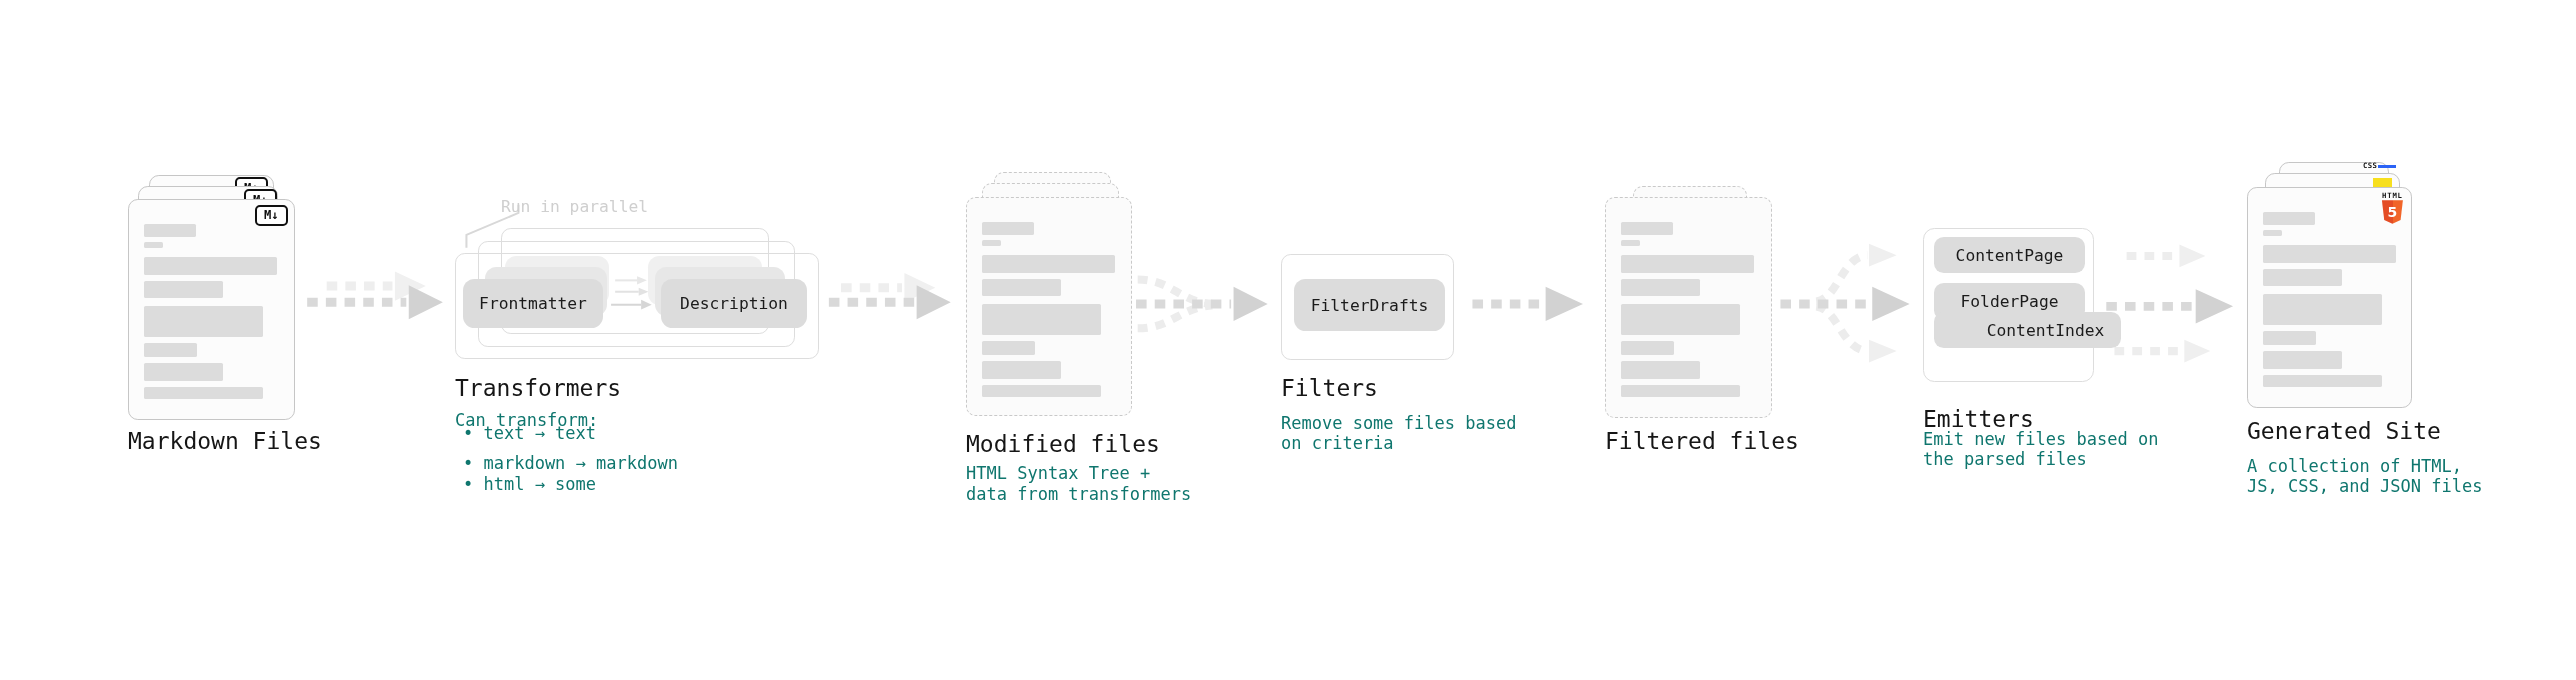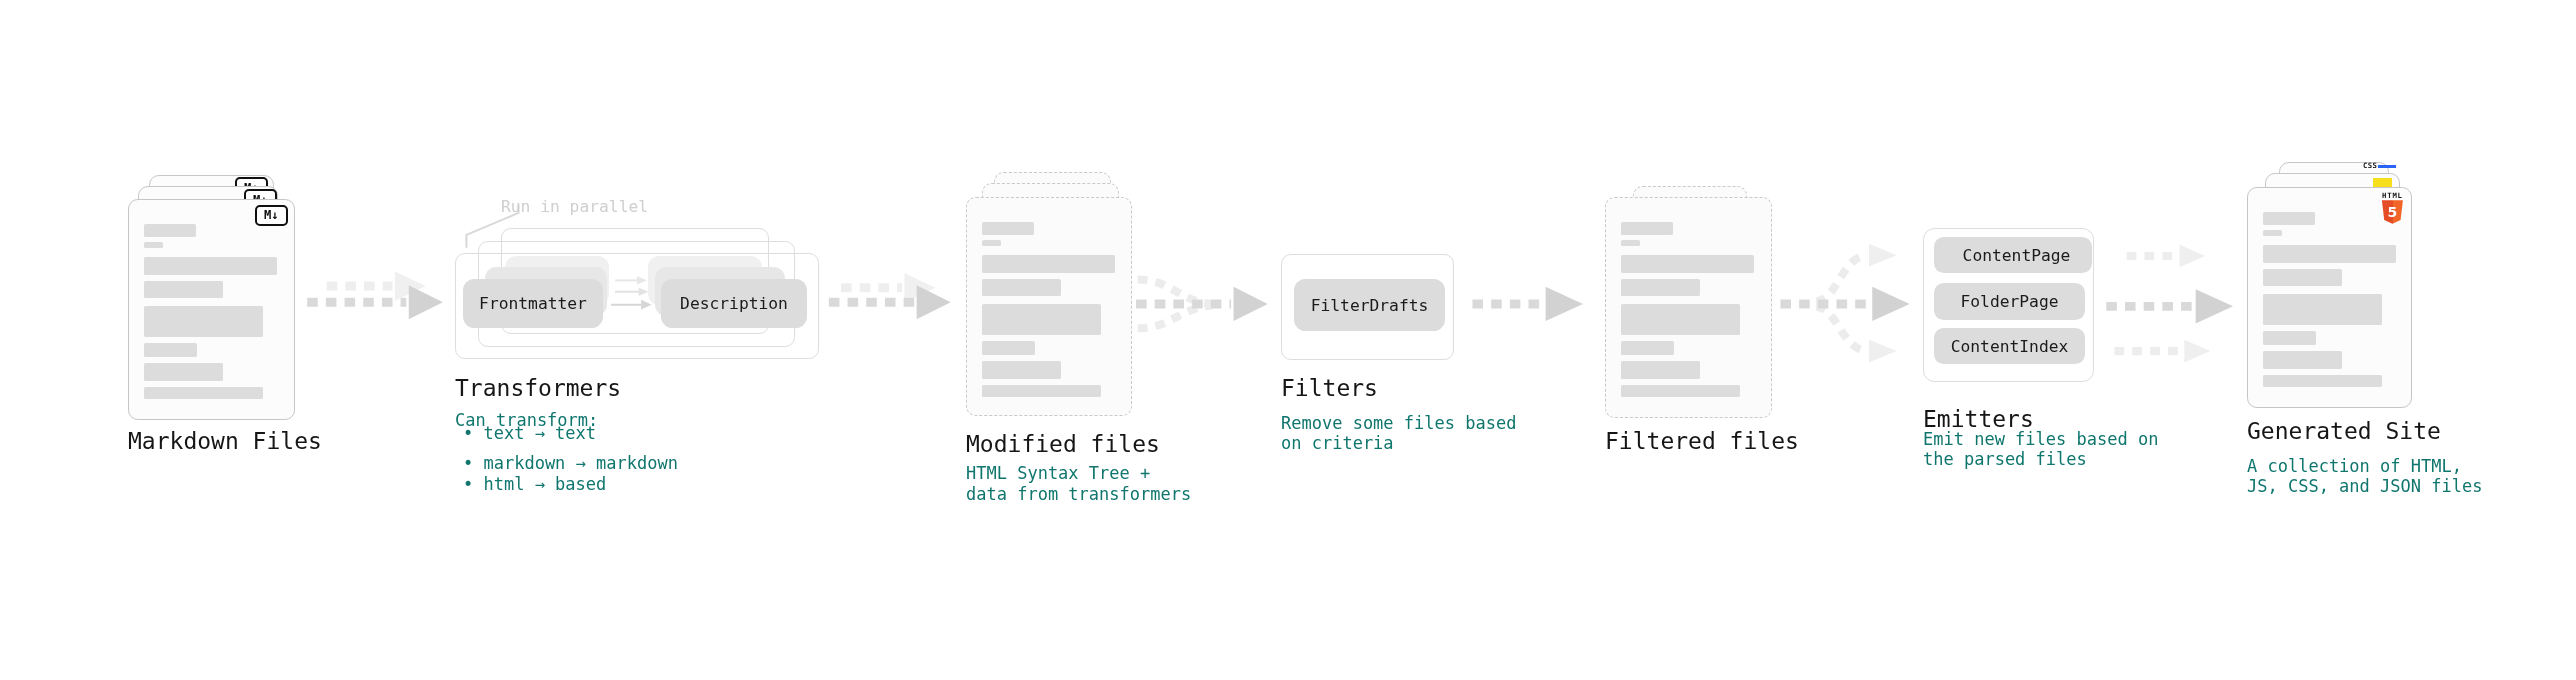--- a/index.html
+++ b/index.html
@@ -135,21 +135,21 @@
     <div class="pill ghost2" style="left:648px;top:256px;width:114px;height:49px;"></div>
     <div class="pill ghost1" style="left:655px;top:267px;width:130px;height:49px;"></div>
 
     <div class="pill" style="left:463px;top:279px;width:140px;height:49px;">Frontmatter</div>
     <div class="pill" style="left:661px;top:279px;width:146px;height:49px;">Description</div>
 
     <div class="heading" style="left:455px;top:375px;">Transformers</div>
     <div class="cap" style="left:455px;top:410px;">Can transform:</div>
     <div class="cap" style="left:463px;top:423px;">• text → text</div>
     <div class="cap" style="left:463px;top:453px;">• markdown → markdown</div>
-    <div class="cap" style="left:463px;top:474px;">• html → based</div>
+    <div class="cap" style="left:463px;top:474px;">• html → some</div>
   </div>
 
   <div>
     <div class="dashedcard" style="left:994px;top:172px;width:117px;height:73px;"></div>
     <div class="dashedcard" style="left:982px;top:183px;width:137px;height:73px;"></div>
     <div class="dashedcard" style="left:966px;top:197px;width:166px;height:219px;">
       <div class="bar b1"></div>
       <div class="bar b2"></div>
       <div class="bar b3"></div>
       <div class="bar b4"></div>
@@ -181,23 +181,23 @@
       <div class="bar b5"></div>
       <div class="bar b6"></div>
       <div class="bar b7"></div>
       <div class="bar b8"></div>
     </div>
     <div class="heading" style="left:1605px;top:428px;">Filtered files</div>
   </div>
 
   <div>
     <div class="outline whitebox" style="left:1923px;top:228px;width:171px;height:154px;border-radius:11.4px;"></div>
-    <div class="pill" style="left:1934px;top:237px;width:151px;height:36px;border-radius:9.8px;padding-left:7px;">ContentPage</div>
+    <div class="pill" style="left:1934px;top:237px;width:151px;height:36px;border-radius:9.8px;">ContentPage</div>
     <div class="pill" style="left:1934px;top:283px;width:151px;height:37px;border-radius:9.8px;">FolderPage</div>
-    <div class="pill" style="left:1934px;top:328px;width:151px;height:36px;border-radius:9.8px;">ContentIndex</div>
+    <div class="pill" style="left:1934px;top:312px;width:151px;height:36px;border-radius:9.8px;padding-left:36px;">ContentIndex</div>
     <div class="heading" style="left:1923px;top:391px;margin-top:15px;">Emitters</div>
     <div class="cap" style="left:1923px;top:429px;">Emit new files based on</div>
     <div class="cap" style="left:1923px;top:449px;">the parsed files</div>
   </div>
 
   <div>
     <div class="card" style="left:2279px;top:162px;width:110px;height:65px;"></div>
     <div class="cssbadge" style="left:2363px;top:163px;">
       <div class="txt">CSS</div>
       <div class="ubar"></div>

